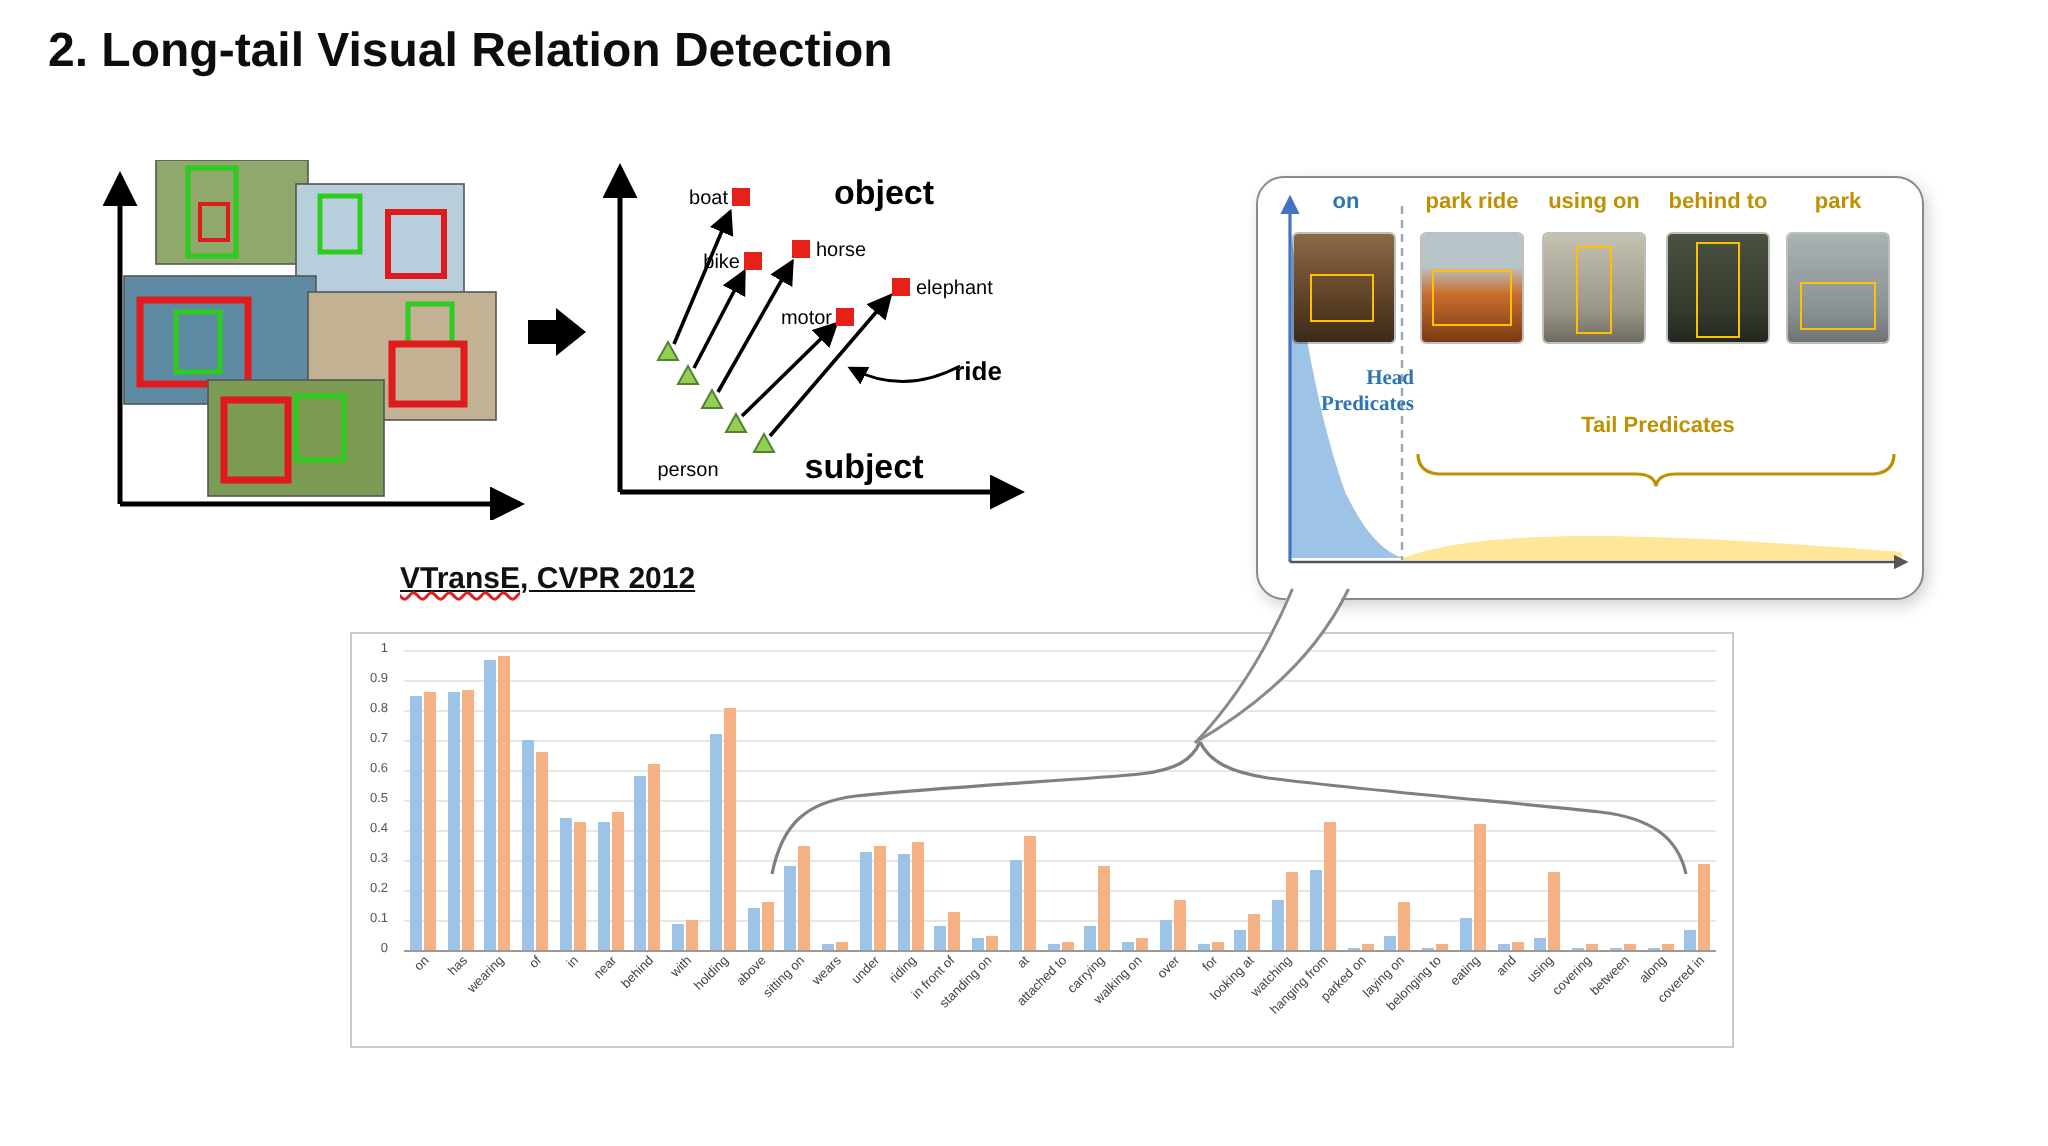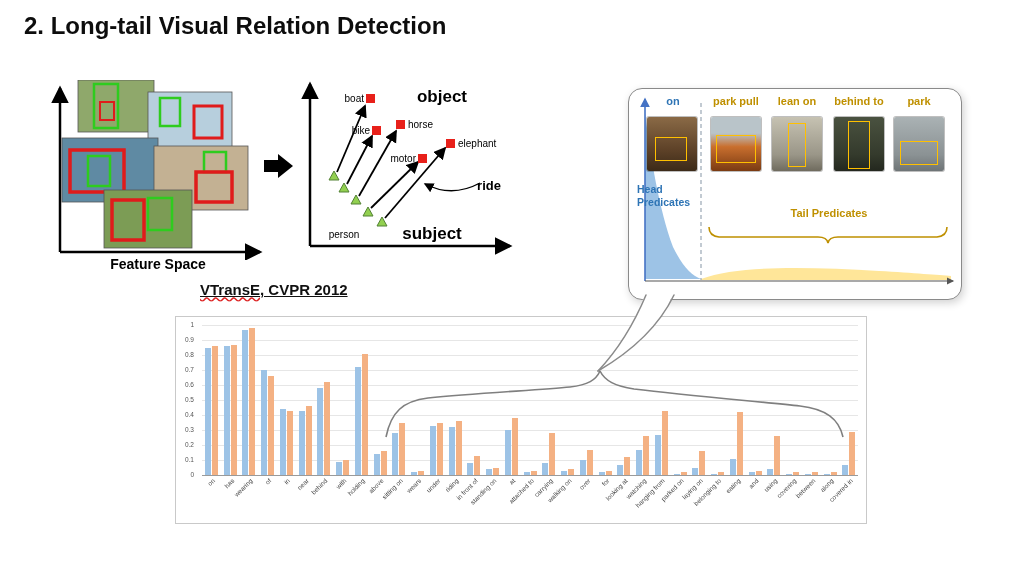--- a/index.html
+++ b/index.html
@@ -28,21 +28,21 @@
     position:absolute; left:628px; top:88px; width:332px; height:210px;
     background:#fff; border:1.5px solid #8a8a8a; border-radius:14px;
     box-shadow:2px 3px 8px rgba(0,0,0,0.18); z-index:3;
   }
   .bubble-bg { position:absolute; left:0; top:0; }
   .pred-label { position:absolute; top:6px; font-size:11px; font-weight:bold; text-align:center; width:60px; }
   .pred-head { color:#2E74B5; }
   .pred-tail { color:#BF9000; }
   .pred-img { position:absolute; top:28px; width:50px; height:54px; border-radius:2px; box-shadow:0 0 0 1px rgba(0,0,0,0.25); }
   .pred-box { position:absolute; border:1.5px solid #ffc000; }
-  .head-pred-label { position:absolute; left:8px; top:94px; width:70px; text-align:left; color:#2E74B5; font-size:10.5px; font-weight:bold; line-height:13px; }
+  .head-pred-label { position:absolute; left:8px; top:94px; width:70px; text-align:right; color:#2E74B5; font-size:10.5px; font-weight:bold; line-height:13px;font-family:Liberation Serif, serif; }
   .tail-pred-label { position:absolute; left:120px; top:118px; width:160px; text-align:center; color:#BF9000; font-size:11px; font-weight:bold; }
 
   
   .chart { position:absolute; left:175px; top:316px; width:690px; height:206px; background:#fff; border:1px solid #c9c9c9; z-index:1; }
   .chart-inner { position:relative; margin:8px 8px 0 26px; height:150px; }
   .yticks { position:absolute; left:-26px; top:0; width:22px; height:150px; }
   .ytick { position:absolute; right:4px; font-size:6.5px; color:#555; }
   .plot { position:relative; height:150px; display:flex; align-items:flex-end; }
   .gridline { position:absolute; left:0; right:0; height:1px; background:#e6e6e6; z-index:0; }
   .gridline.axisline { background:#9a9a9a; }
@@ -87,21 +87,20 @@
       <rect x="156" y="72" width="22" height="20" fill="none" stroke="#2ecc1e" stroke-width="2.5"></rect>
       <rect x="148" y="92" width="36" height="30" fill="none" stroke="#e01b1b" stroke-width="3.5"></rect>
 
       <rect x="56" y="110" width="88" height="58" fill="#7c9c55" stroke="#555" stroke-width="0.8"></rect>
       <rect x="64" y="120" width="32" height="40" fill="none" stroke="#e01b1b" stroke-width="3.5"></rect>
       <rect x="100" y="118" width="24" height="32" fill="none" stroke="#2ecc1e" stroke-width="2.5"></rect>
     </g>
     <line x1="12" y1="172" x2="12" y2="8" stroke="#000" stroke-width="2.5" marker-end="url(#fa)"></line>
     <line x1="12" y1="172" x2="212" y2="172" stroke="#000" stroke-width="2.5" marker-end="url(#fa)"></line>
   </svg>
-  <div class="diagram-caption cap-feature">Feature Space</div>
 
   <div class="between-arrow">
     <div class="shaft"></div>
     <div class="head"></div>
   </div>
 
   <svg class="relation-svg" width="225" height="180" viewBox="0 0 225 180">
     <defs>
       <marker id="ra" markerWidth="9" markerHeight="9" refX="6" refY="3.5" orient="auto">
         <path d="M0,0 L7,3.5 L0,7 Z" fill="#000"></path>
@@ -155,22 +154,22 @@
       </defs>
       <path d="M 16 24 C 22 70 30 120 44 158 C 54 178 62 186 72 190 L 16 190 Z" fill="#9DC3E6"></path>
       <path d="M 72 190 C 110 176 180 178 250 182 C 285 184 310 186 322 187 L 322 191 L 72 191 Z" fill="#FFE699"></path>
       <line x1="72" y1="14" x2="72" y2="191" stroke="#9aa7b5" stroke-width="1.2" stroke-dasharray="4 3"></line>
       <line x1="16" y1="192" x2="16" y2="10" stroke="#4472C4" stroke-width="1.6" marker-end="url(#ba)"></line>
       <line x1="16" y1="192" x2="324" y2="192" stroke="#555" stroke-width="1.2" marker-end="url(#bx)"></line>
       <path d="M 80 138 Q 80 147 90 148 L 189 148 Q 198 148 199 154 Q 200 148 209 148 L 308 148 Q 318 147 318 138" fill="none" stroke="#BF9000" stroke-width="1.6"></path>
     </svg>
 
     <div class="pred-label pred-head" style="left:14px;">on</div>
-    <div class="pred-label pred-tail" style="left:77px;">park pull</div>
-    <div class="pred-label pred-tail" style="left:138px;">lean on</div>
+    <div class="pred-label pred-tail" style="left:77px;">park ride</div>
+    <div class="pred-label pred-tail" style="left:138px;">using on</div>
     <div class="pred-label pred-tail" style="left:200px;">behind to</div>
     <div class="pred-label pred-tail" style="left:260px;">park</div>
 
     <div class="pred-img" style="left:18px; background:linear-gradient(180deg,#8a6a46,#5e4228 60%,#3c2a18);">
       <div class="pred-box" style="left:8px; top:20px; width:30px; height:22px;"></div>
     </div>
     <div class="pred-img" style="left:82px; background:linear-gradient(180deg,#b9c4c9 30%,#c96f2e 55%,#7a3a12);">
       <div class="pred-box" style="left:5px; top:18px; width:38px; height:26px;"></div>
     </div>
     <div class="pred-img" style="left:143px; background:linear-gradient(180deg,#c6c2b2,#9a9688 70%,#6f6b5e);">

